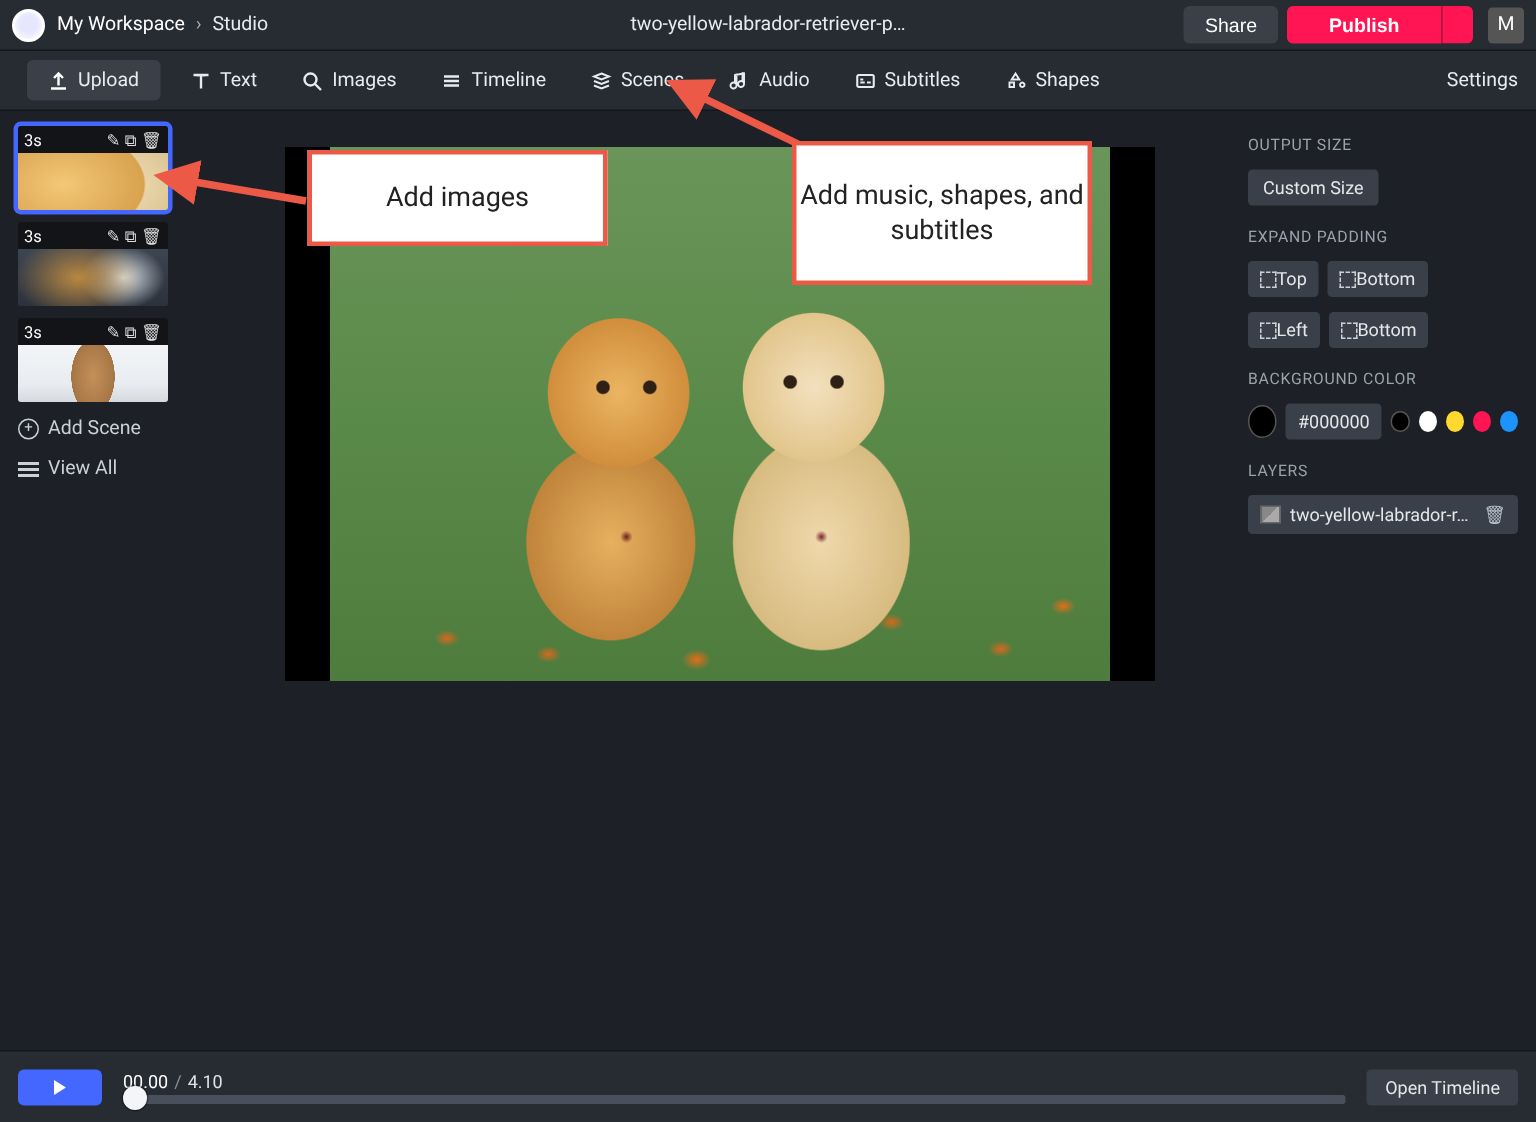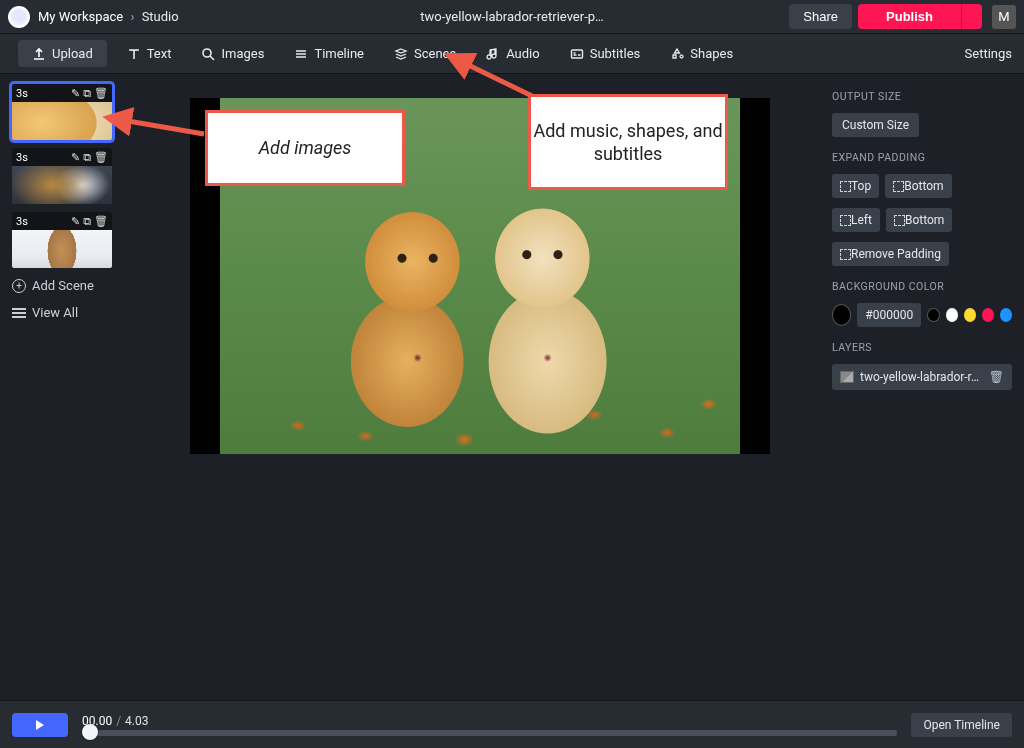--- a/index.html
+++ b/index.html
@@ -404,26 +404,20 @@
     <div class="pad-row">
       <div class="pad-btn">
           <span class="dashbox"></span>
           <span>Left</span>
         </div>
       <div class="pad-btn">
           <span class="dashbox"></span>
           <span>Bottom</span>
         </div>
     </div>
-    <div class="pad-row">
-      <div class="pad-btn">
-          <span class="dashbox"></span>
-          <span>Remove Padding</span>
-        </div>
-    </div>
 
     <div class="sect-label">BACKGROUND COLOR</div>
     <div class="bg-row">
       <div class="sw-big"></div>
       <div class="bg-hex">#000000</div>
       <span class="sw" style="background:#000;border:1px solid #555"></span>
       <span class="sw" style="background:#fff"></span>
       <span class="sw" style="background:#ffd92e"></span>
       <span class="sw" style="background:#ff1554"></span>
       <span class="sw" style="background:#1c93ff"></span>
@@ -437,30 +431,30 @@
     </div>
   </div>
 </div>
 
 <div class="bottombar">
   <div class="play-btn">
     <div class="play-tri"></div>
   </div>
   <div class="time-track-wrap">
     <div class="time-read">
-      <span class="cur">00.00</span><span class="sep">/</span><span>4.03</span>
+      <span class="cur">00.00</span><span class="sep">/</span><span>4.10</span>
     </div>
     <div class="time-track">
       <div class="time-handle"></div>
     </div>
   </div>
   <div class="open-tl">Open Timeline</div>
 </div>
 
-<div class="callout" style="left:205px; top:110px; width:200px; height:76px;font-style:italic;">Add images</div>
+<div class="callout" style="left:205px; top:100px; width:200px; height:64px;">Add images</div>
 <svg class="arrow-svg" style="left:116px; top:112px; width:94px; height:30px;">
   <defs>
       <marker id="ah1" markerWidth="10" markerHeight="10" refX="2" refY="3" orient="auto">
         <path d="M0 0L6 3L0 6z" fill="#ec5a47"></path>
       </marker>
     </defs>
   <line x1="88" y1="22" x2="6" y2="8" stroke="#ec5a47" stroke-width="5" marker-end="url(#ah1)"></line>
 </svg>
 
 <div class="callout" style="left:528px; top:94px; width:200px; height:96px;">Add music, shapes, and subtitles</div>

